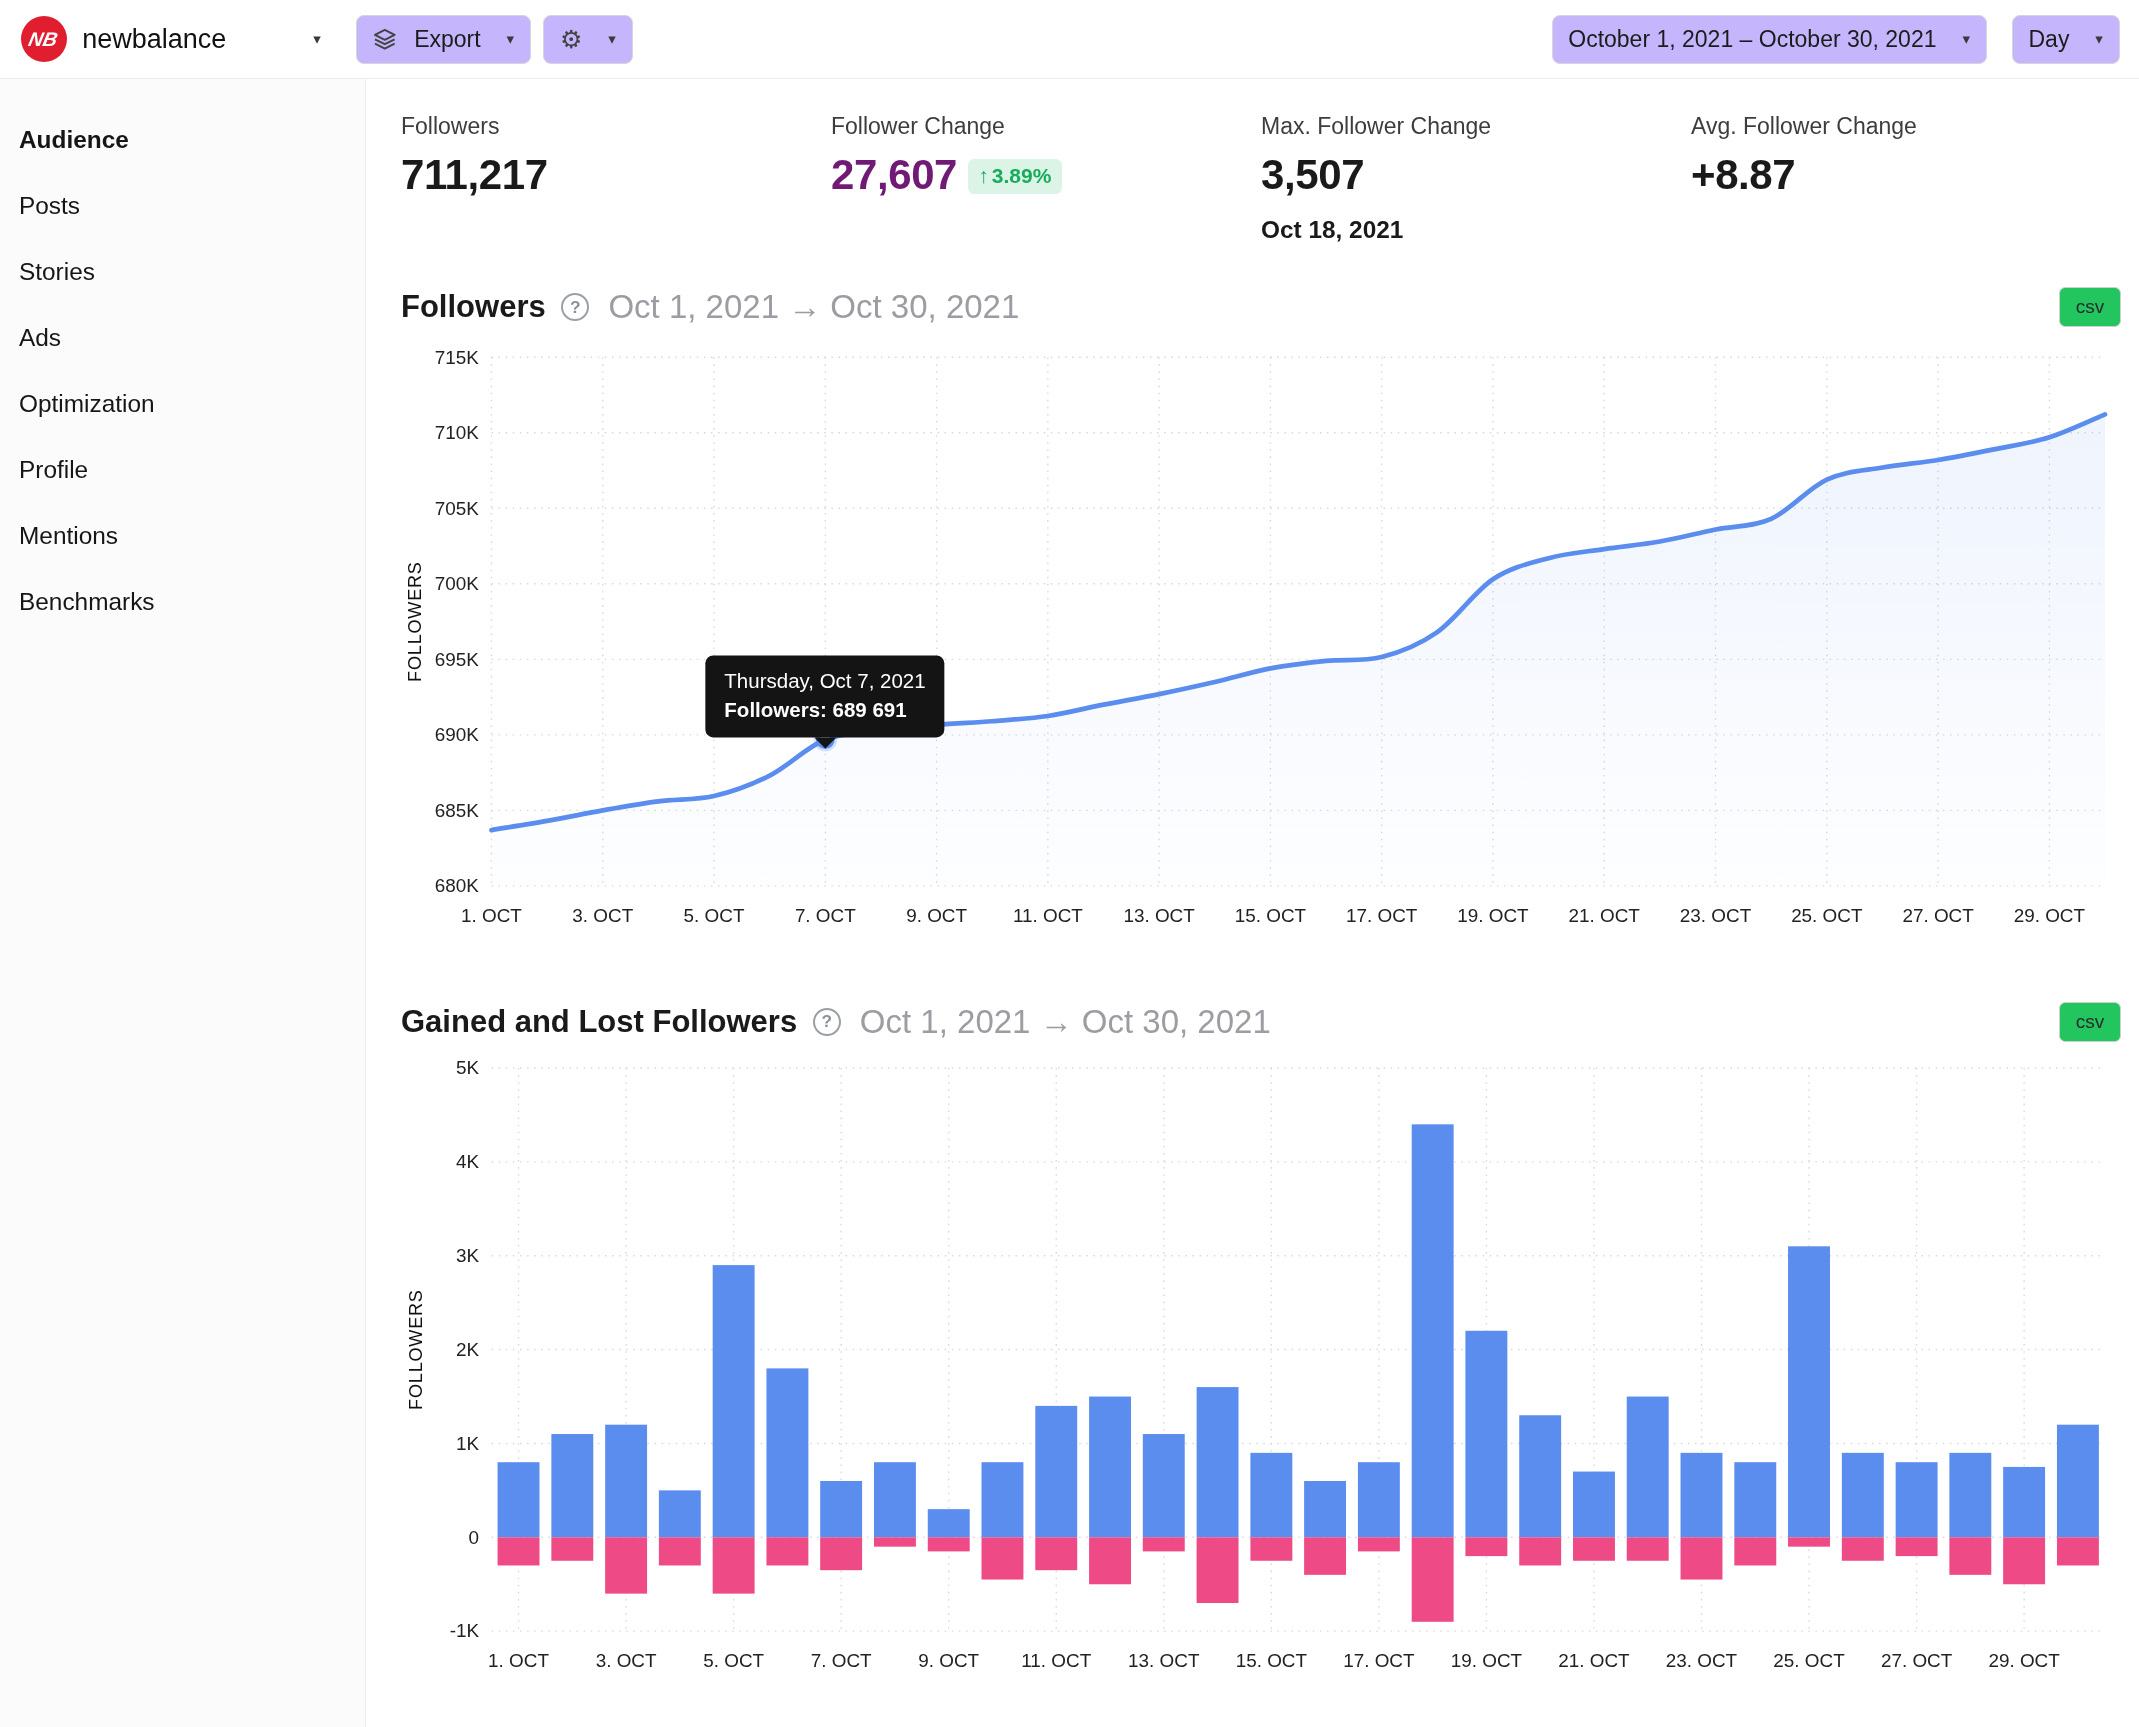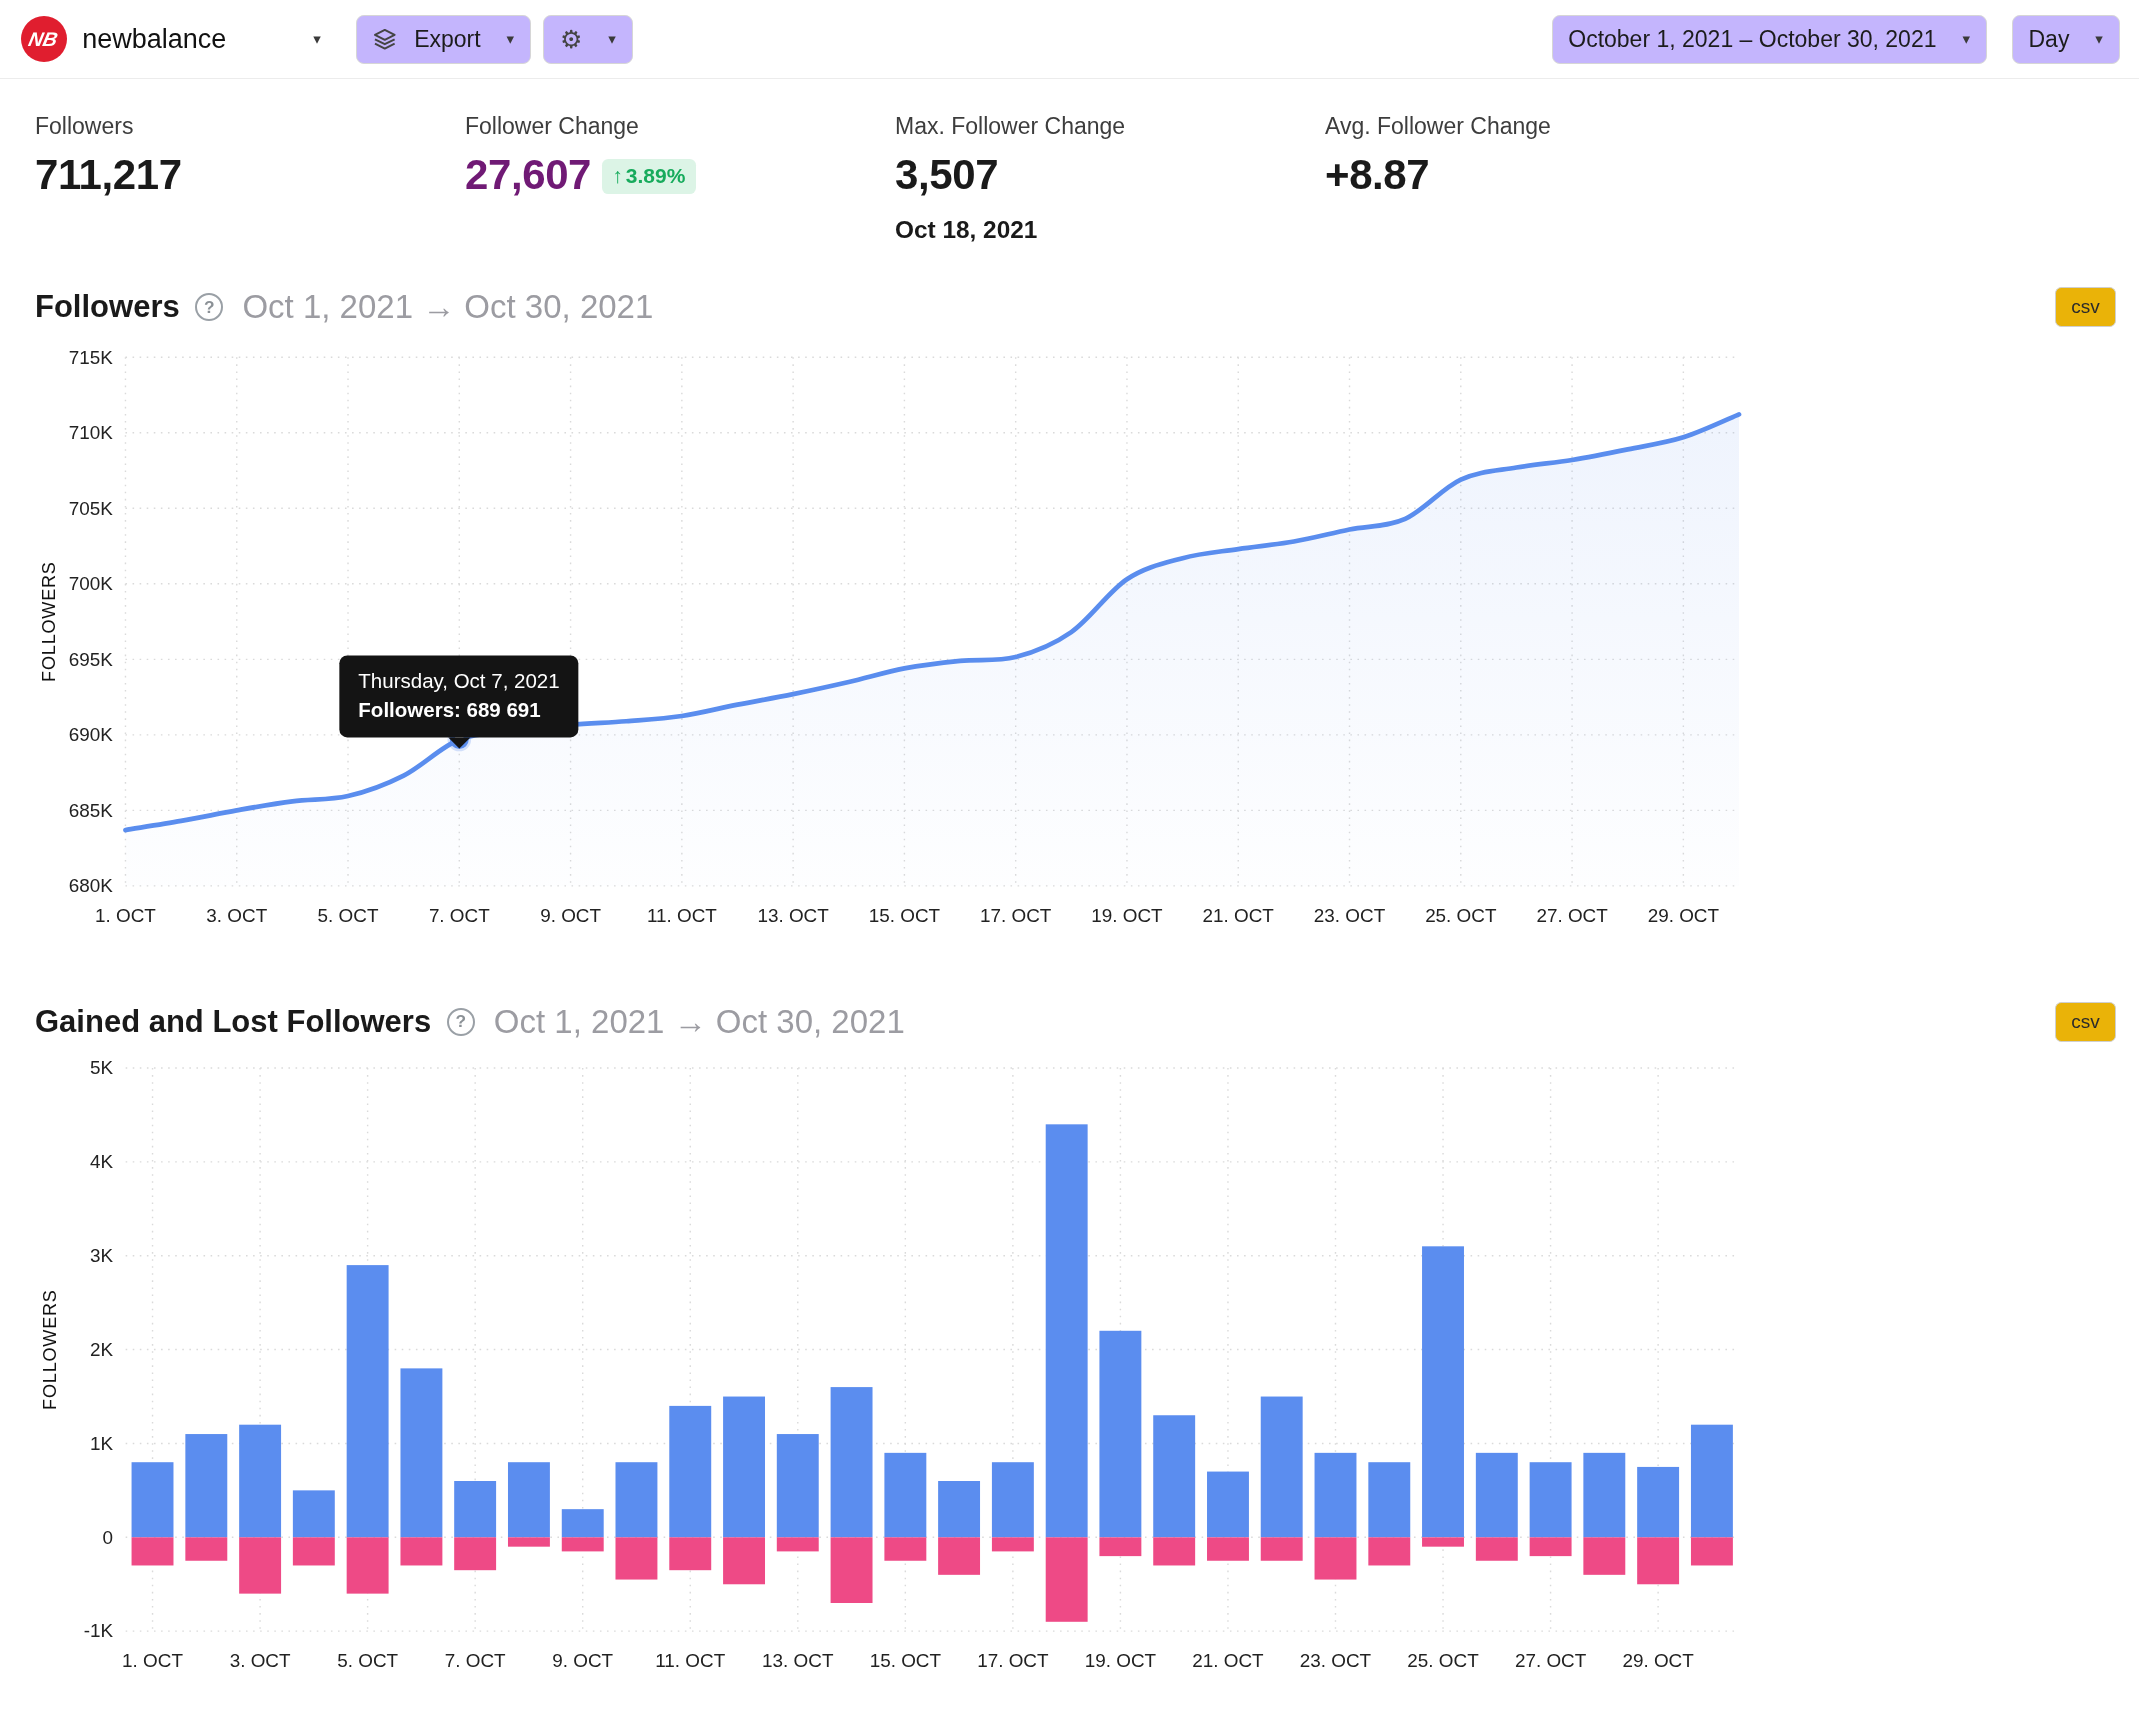--- a/index.html
+++ b/index.html
@@ -55,21 +55,21 @@
   
   .sec-head { display: flex; align-items: center; margin: 20.5px 0 15.7px; }
   .sec-title { font-size: 31px; font-weight: 700; margin-right: 15.7px; }
   .help-icon {
     width: 28px; height: 28px; border: 2.4px solid #9aA0a6; border-radius: 50%;
     display: inline-flex; align-items: center; justify-content: center;
     font-size: 17.3px; font-weight: 700; color: #8b9196; margin-right: 19px; cursor: pointer;
   }
   .sec-date { font-size: 33px; color: #9c9ca2; }
   .csv-btn {
-    margin-left: auto; border: 1.6px solid #cfcfcf; background: #eab308; border-radius: 6.3px;
+    margin-left: auto; border: 1.6px solid #cfcfcf; background: #22c55e; border-radius: 6.3px;
     font-size: 19px; color: #2b2b2b; padding: 7.9px 15.7px; cursor: pointer;
     font-family: "Liberation Sans", sans-serif;
   }
   .gained-section { margin-top: 57px; }
   
   .chart-wrap { position: relative; }
   svg { display: block; }
   .grid { stroke: #dadada; stroke-width: 1.8; stroke-dasharray: 2 7; }
   .tick { font-size: 24px; fill: #222; font-family: "Liberation Sans", sans-serif; }
   .ytick { text-anchor: end; }
@@ -123,20 +123,30 @@
       <span class="caret">▾</span>
     </button>
     <button class="tb-btn">
       <span>Day</span>
       <span class="caret">▾</span>
     </button>
   </div>
 </header>
 
 <div class="layout">
+  <nav class="sidebar">
+    <div class="side-item active">Audience</div>
+    <div class="side-item">Posts</div>
+    <div class="side-item">Stories</div>
+    <div class="side-item">Ads</div>
+    <div class="side-item">Optimization</div>
+    <div class="side-item">Profile</div>
+    <div class="side-item">Mentions</div>
+    <div class="side-item">Benchmarks</div>
+  </nav>
 
   <main class="main">
 
     <div class="stats">
       <div class="stat">
         <div class="stat-label">Followers</div>
         <div class="stat-value">711,217</div>
       </div>
       <div class="stat">
         <div class="stat-label">Follower Change</div>

